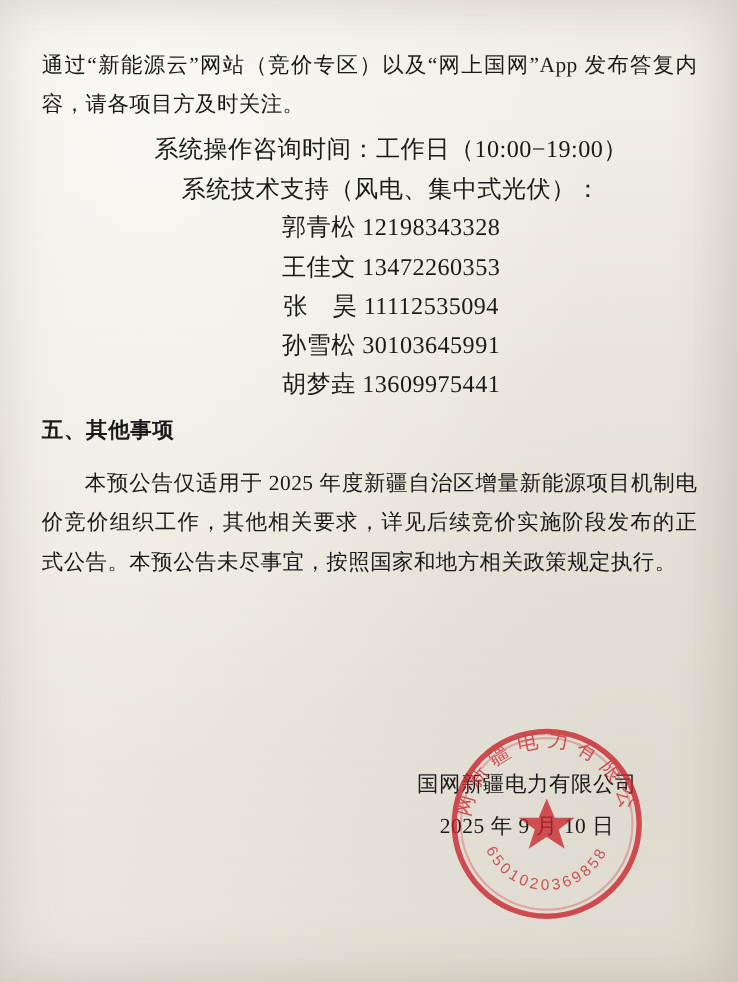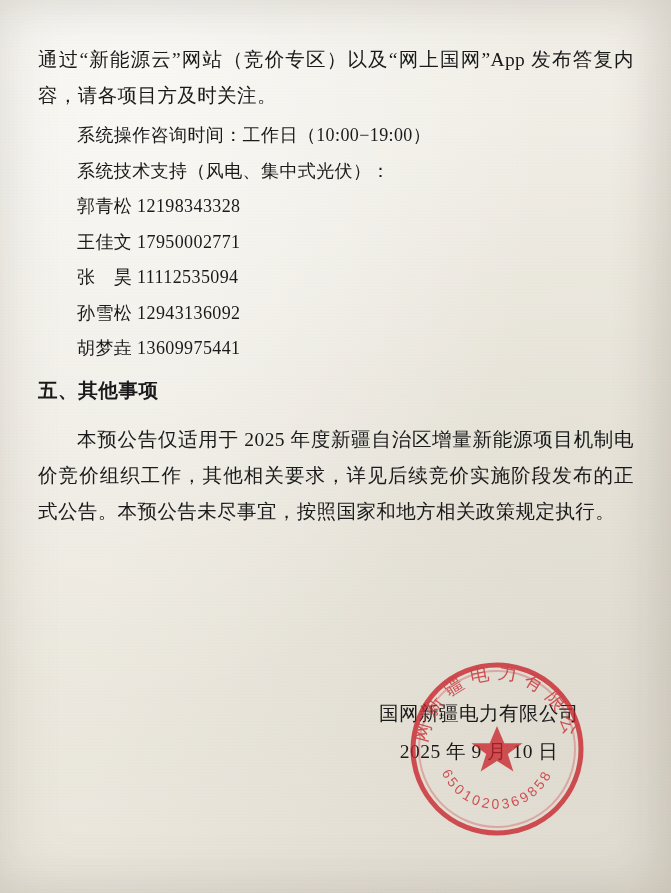--- a/index.html
+++ b/index.html
@@ -61,38 +61,39 @@
     line-height: 36px;
     letter-spacing: 0.4px;
     text-align: justify;
     text-justify: inter-character;
   }
   p.indent {
     text-indent: 39px;
     margin-top: 13px;
   }
   .line {
-    font-size: 18px;
+    font-size: 22px;
     line-height: 35.5px;
     letter-spacing: 0.4px;
     white-space: pre;
+    text-align: center;
   }
   .contact-block {
     margin-top: 4px;
     padding-left: 39px;
   }
   .contact-block .line {
     display: block;
   }
   .section-head {
     margin: 6px 0 0 0;
     font-size: 19.5px;
     line-height: 36px;
     font-weight: bold;
-    font-family: Liberation Serif, serif;
+    font-family: Liberation Sans, sans-serif;
     letter-spacing: 0.6px;
   }
   .closing {
     margin-top: 2px;
   }
 
   .signature {
     position: absolute;
     right: 92px;
     top: 695px;
@@ -124,23 +125,23 @@
 <div class="content">
 
   <div class="doc-body">
 
     <p class="para">通过“新能源云”网站（竞价专区）以及“网上国网”App 发布答复内容，请各项目方及时关注。</p>
 
     <div class="contact-block">
       <span class="line">系统操作咨询时间：工作日（10:00−19:00）</span>
       <span class="line">系统技术支持（风电、集中式光伏）：</span>
       <span class="line">郭青松 12198343328</span>
-      <span class="line">王佳文 17950002771</span>
+      <span class="line">王佳文 13472260353</span>
       <span class="line">张　昊 11112535094</span>
-      <span class="line">孙雪松 12943136092</span>
+      <span class="line">孙雪松 30103645991</span>
       <span class="line">胡梦垚 13609975441</span>
     </div>
 
     <h2 class="section-head">五、其他事项</h2>
 
     <p class="para indent closing">本预公告仅适用于 2025 年度新疆自治区增量新能源项目机制电价竞价组织工作，其他相关要求，详见后续竞价实施阶段发布的正式公告。本预公告未尽事宜，按照国家和地方相关政策规定执行。</p>
 
   </div>
 
   <div class="signature">

